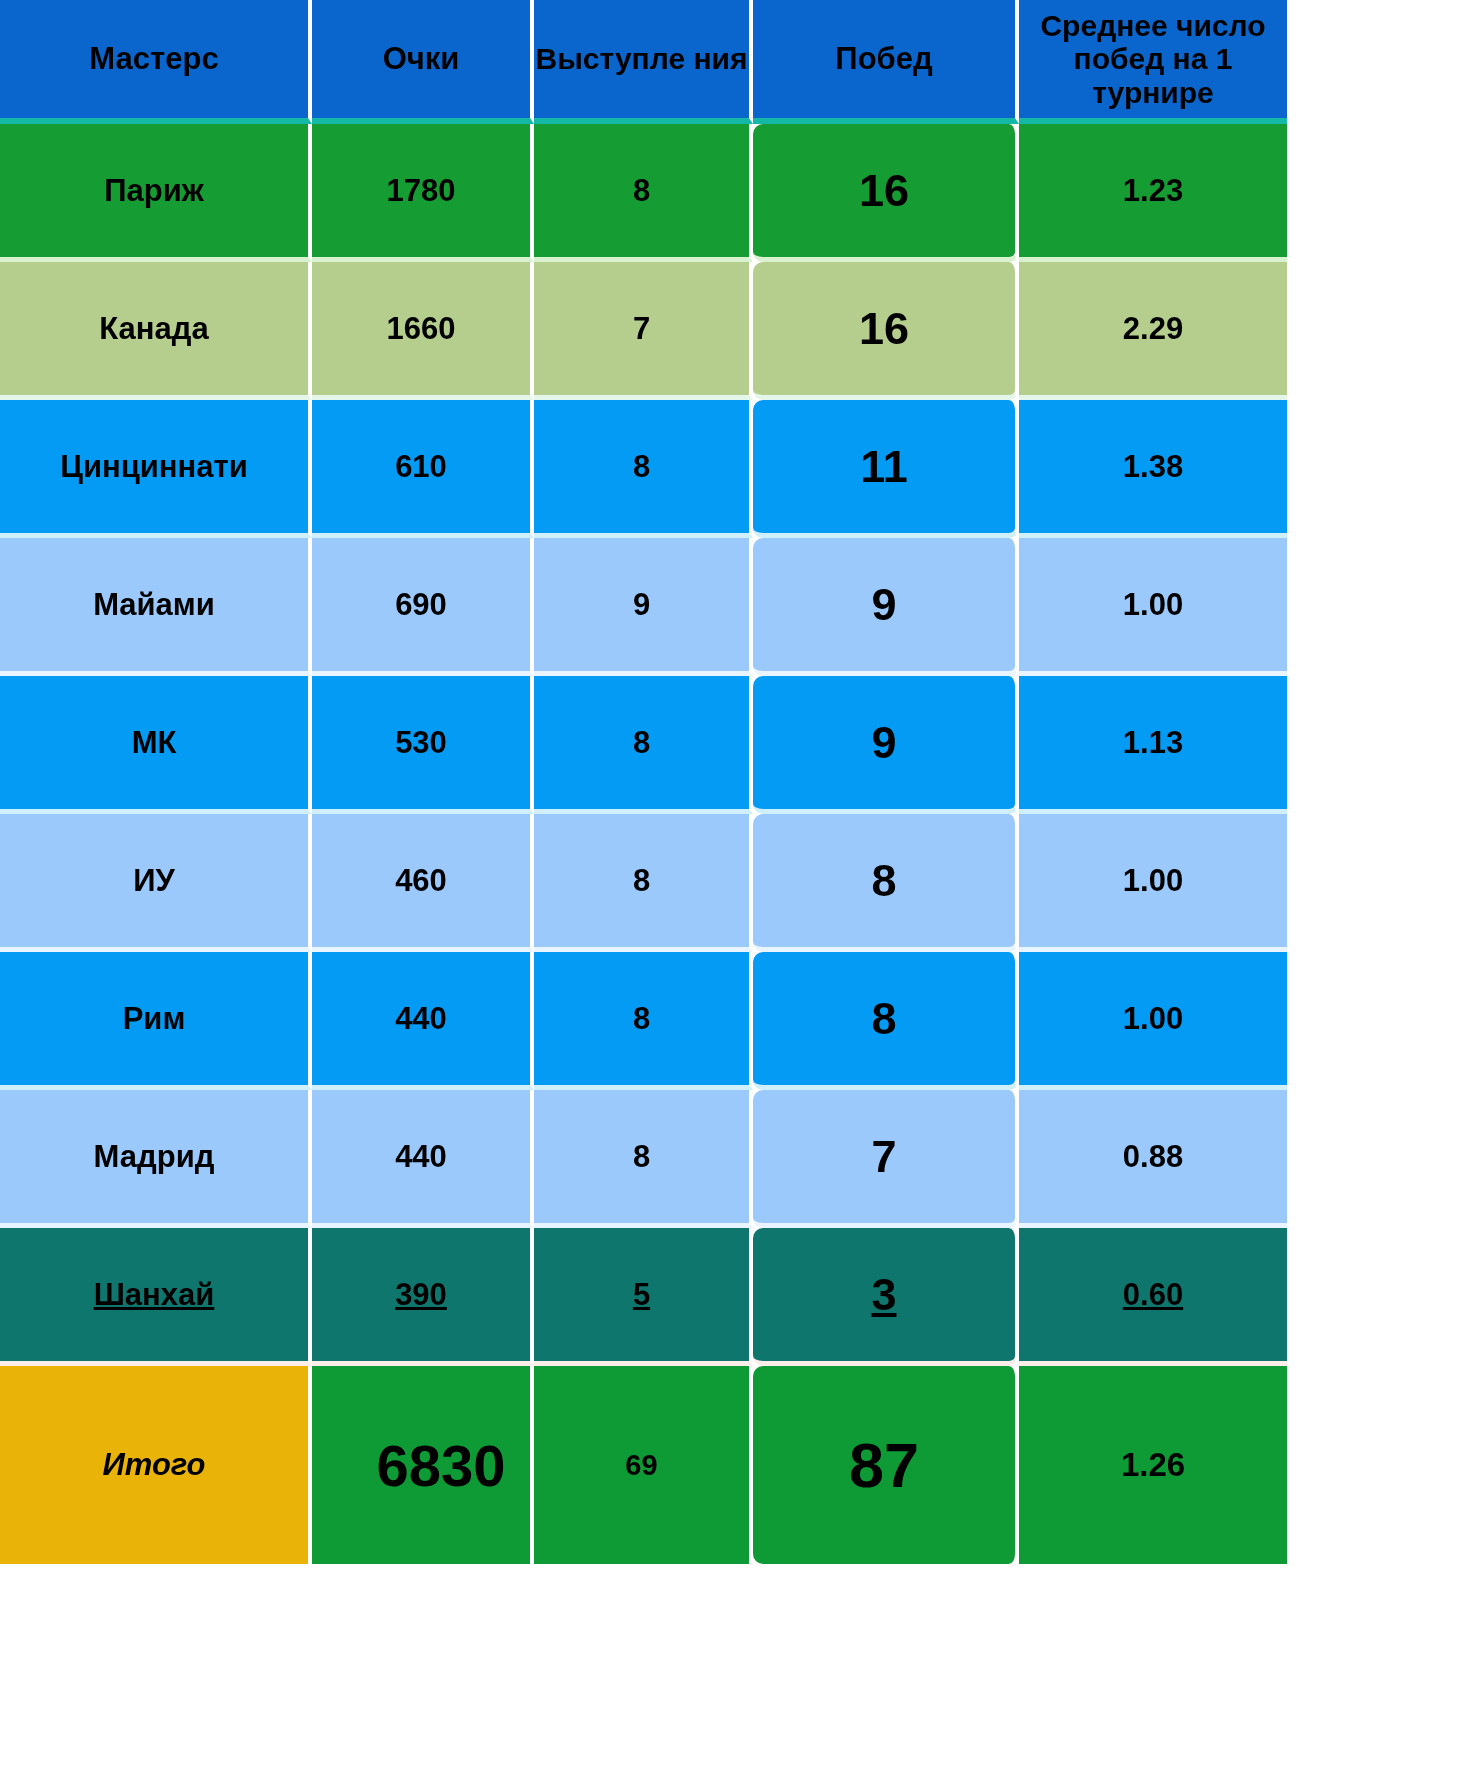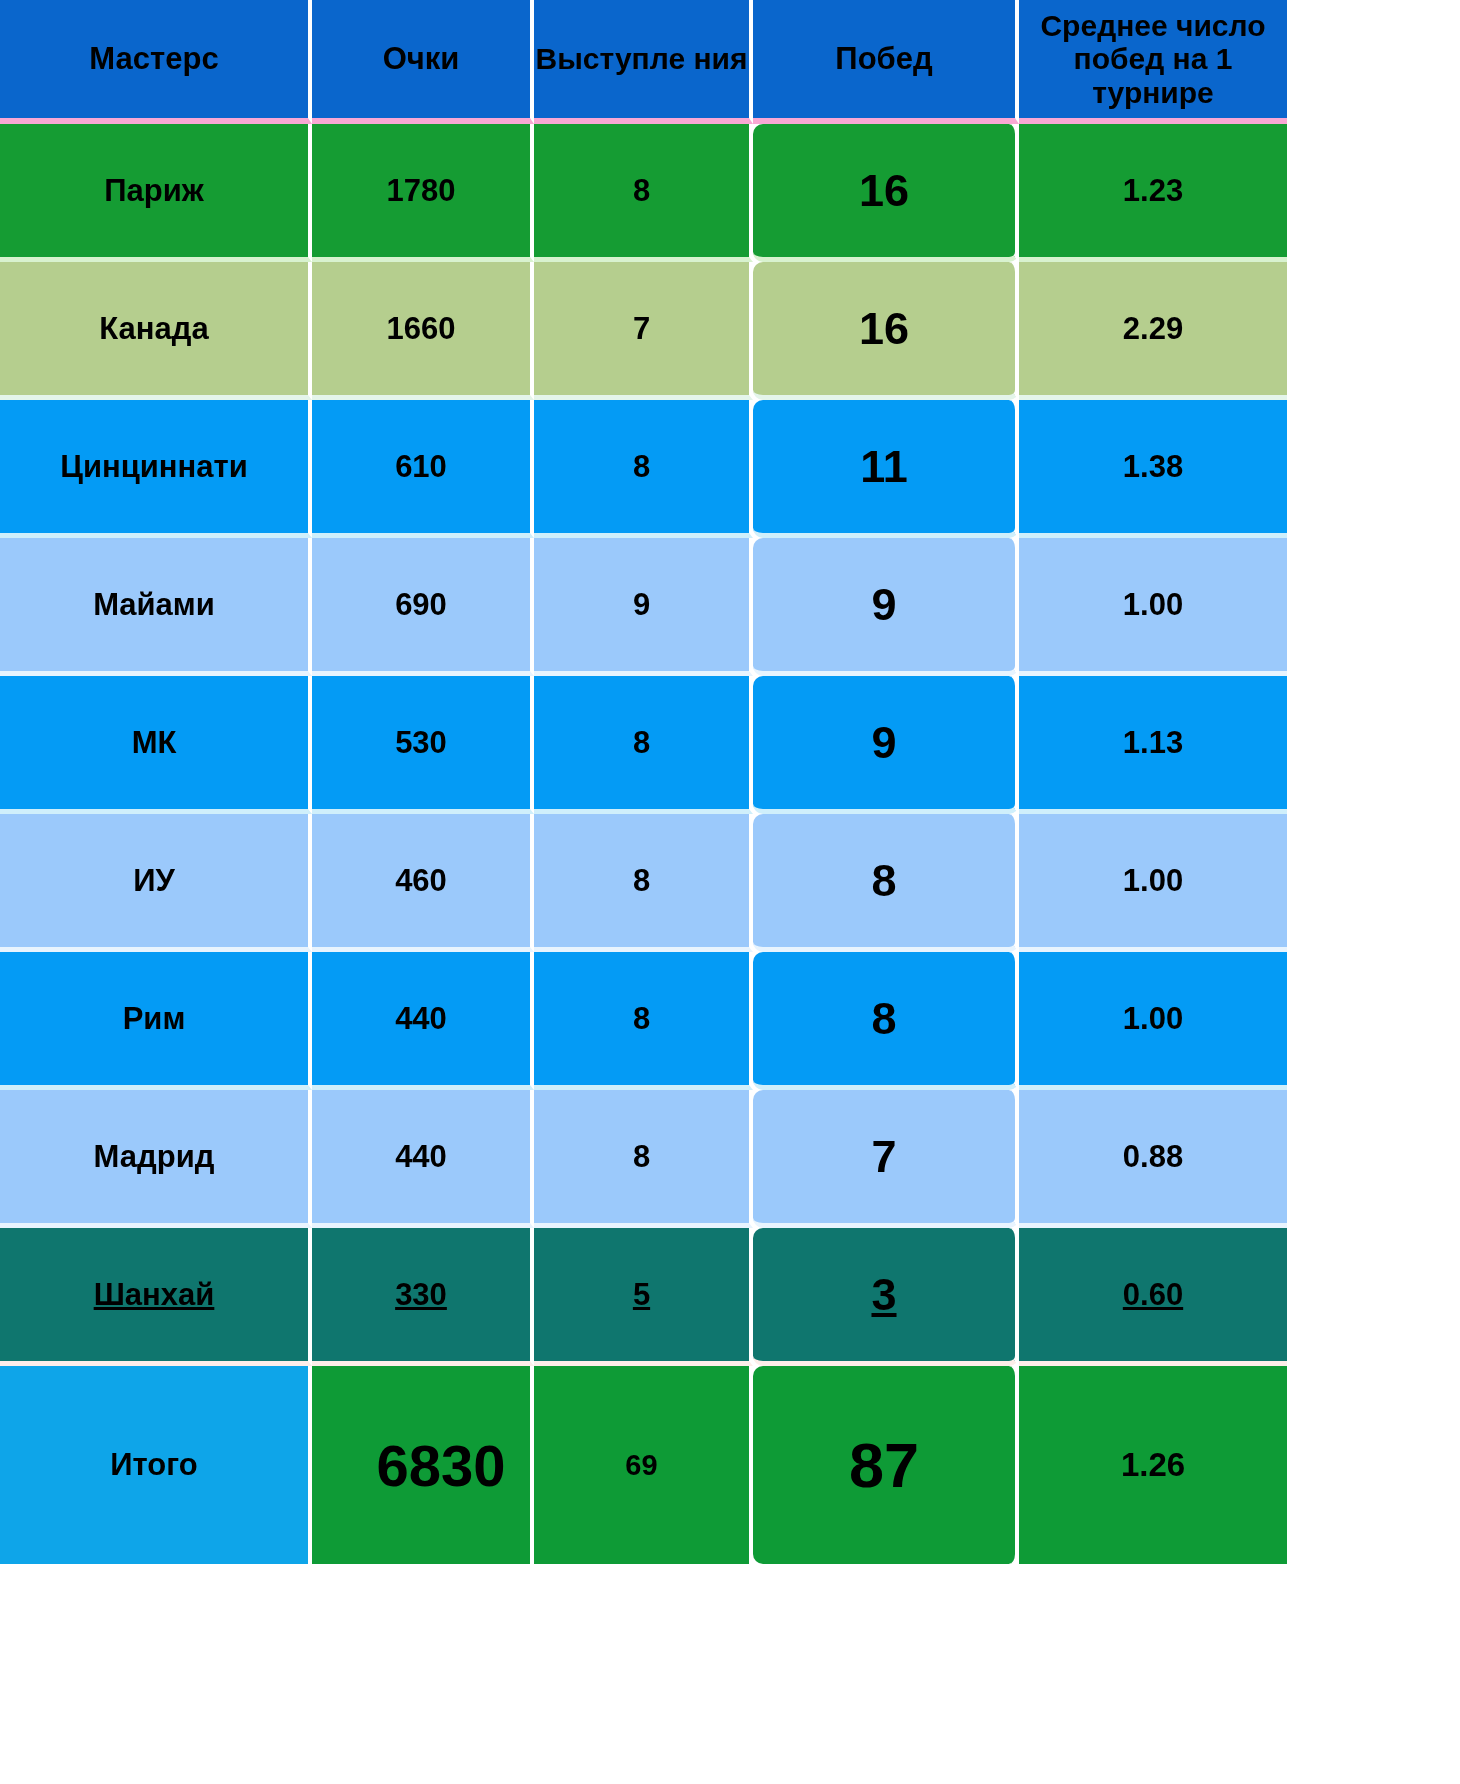--- a/index.html
+++ b/index.html
@@ -41,21 +41,21 @@
     padding: 0;
     overflow: hidden;
   }
   tr > :last-child { border-right: none; }
 
   thead th {
     background: #0A66CC;
     height: 118px;
     font-size: 31px;
     line-height: 1.12;
-    border-bottom: 6px solid #f9a8d4;
+    border-bottom: 6px solid #14b8a6;
   }
   thead th.h-multiline { font-size: 30px; }
 
   tbody td { height: 133px; font-size: 31px; }
   tbody td.col-name { font-size: 31px; }
   tbody td.col-wins { font-size: 45px; border-radius: 10px; }
 
   
   tr.t-green    td { background: #159C33; }
   tr.t-ltgreen  td { background: #B5CE8E; text-align: center; }
@@ -64,21 +64,21 @@
   tr.t-pink     td { background: #0f766e; text-decoration: underline; }
 
   tr.t-green  td { border-bottom-color: #d8f2cf; }
   tr.t-ltgreen td { border-bottom-color: #e4f5ea; }
   tr.t-blue   td { border-bottom-color: #cfeffb; }
   tr.t-ltblue td { border-bottom-color: #e8f4fe; }
   tr.t-pink   td { border-bottom-color: #fdeeea; }
 
   
   tr.t-total td { height: 198px; background: #0E9B36; border-bottom: none; }
-  tr.t-total td.col-name { background: #0ea5e9; font-size: 31px; }
+  tr.t-total td.col-name { background: #eab308; font-size: 31px; font-style: italic; }
   tr.t-total td.col-points { font-size: 58px; padding-left: 40px; }
   tr.t-total td.col-apps { font-size: 29px; }
   tr.t-total td.col-wins { font-size: 63px; }
   tr.t-total td.col-avg { font-size: 33px; }
 </style>
 </head>
 <body>
 
 <div class="table-wrap">
   <table class="stats">
@@ -150,21 +150,21 @@
         </tr>
         <tr class="t-ltblue">
           <td class="col-name">Мадрид</td>
           <td class="col-points">440</td>
           <td class="col-apps">8</td>
           <td class="col-wins">7</td>
           <td class="col-avg">0.88</td>
         </tr>
         <tr class="t-pink">
           <td class="col-name">Шанхай</td>
-          <td class="col-points">330</td>
+          <td class="col-points">390</td>
           <td class="col-apps">5</td>
           <td class="col-wins">3</td>
           <td class="col-avg">0.60</td>
         </tr>
         <tr class="t-total">
           <td class="col-name">Итого</td>
           <td class="col-points">6830</td>
           <td class="col-apps">69</td>
           <td class="col-wins">87</td>
           <td class="col-avg">1.26</td>

